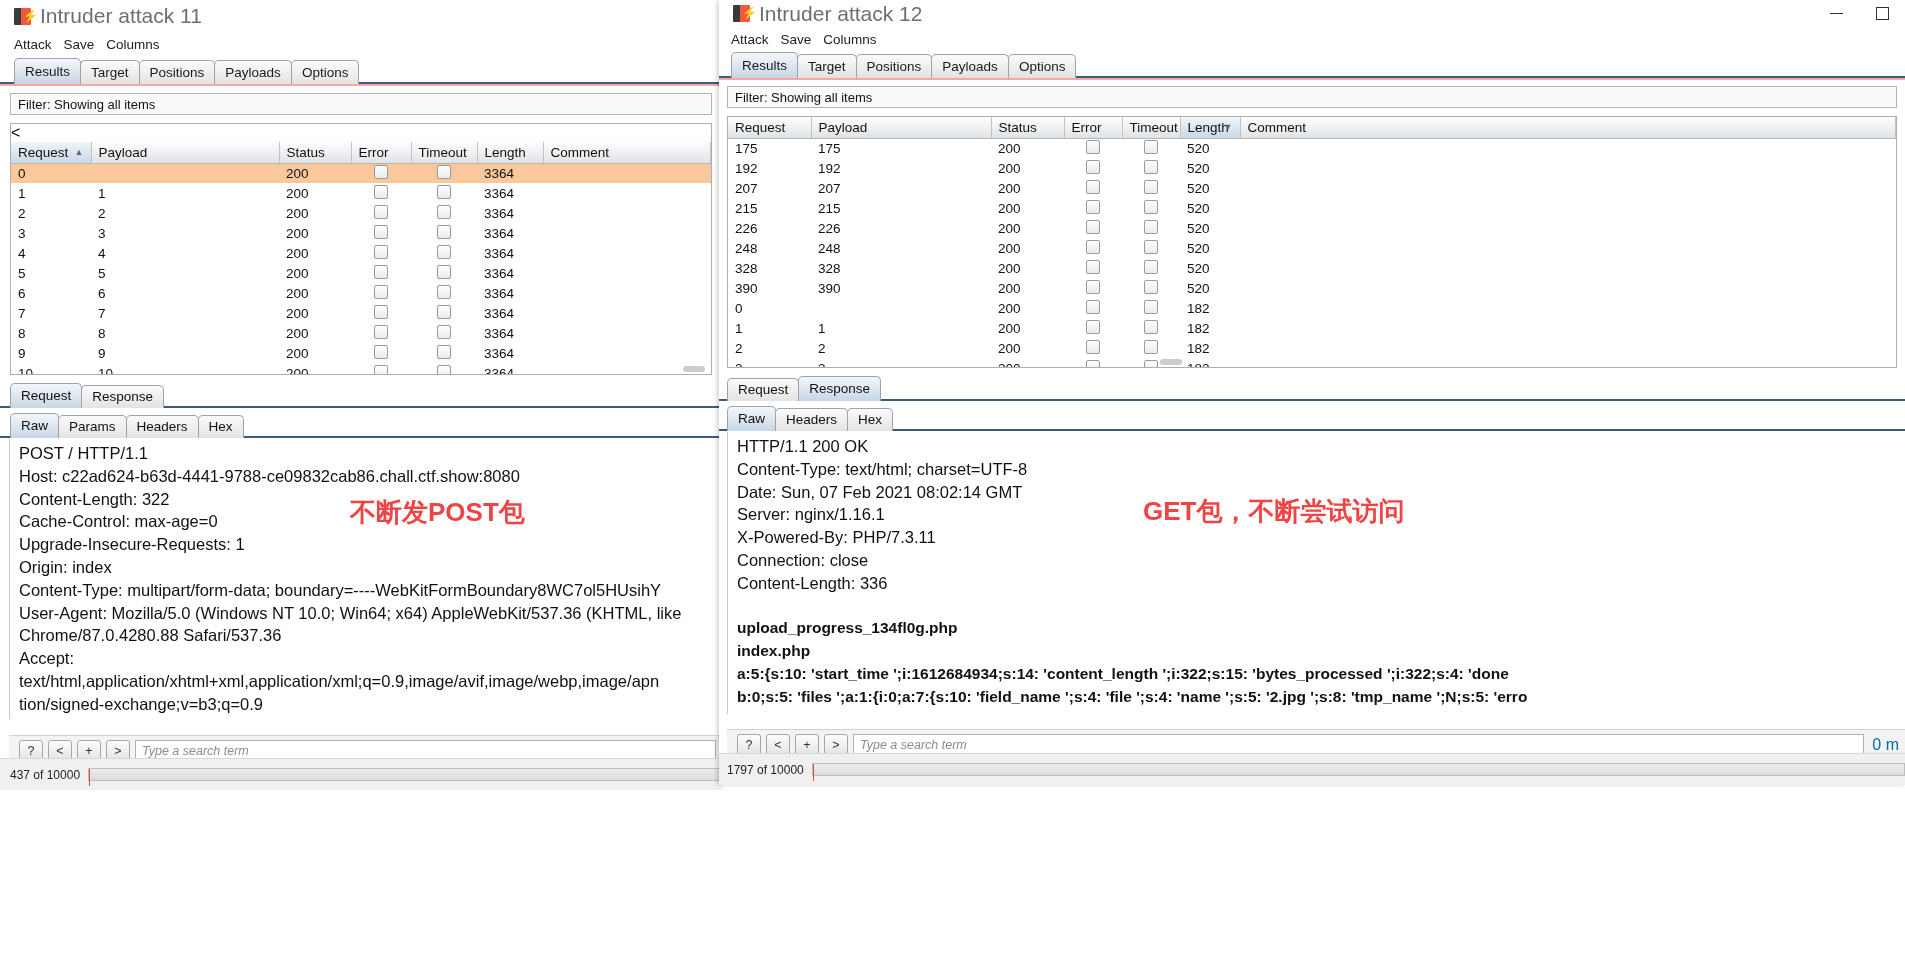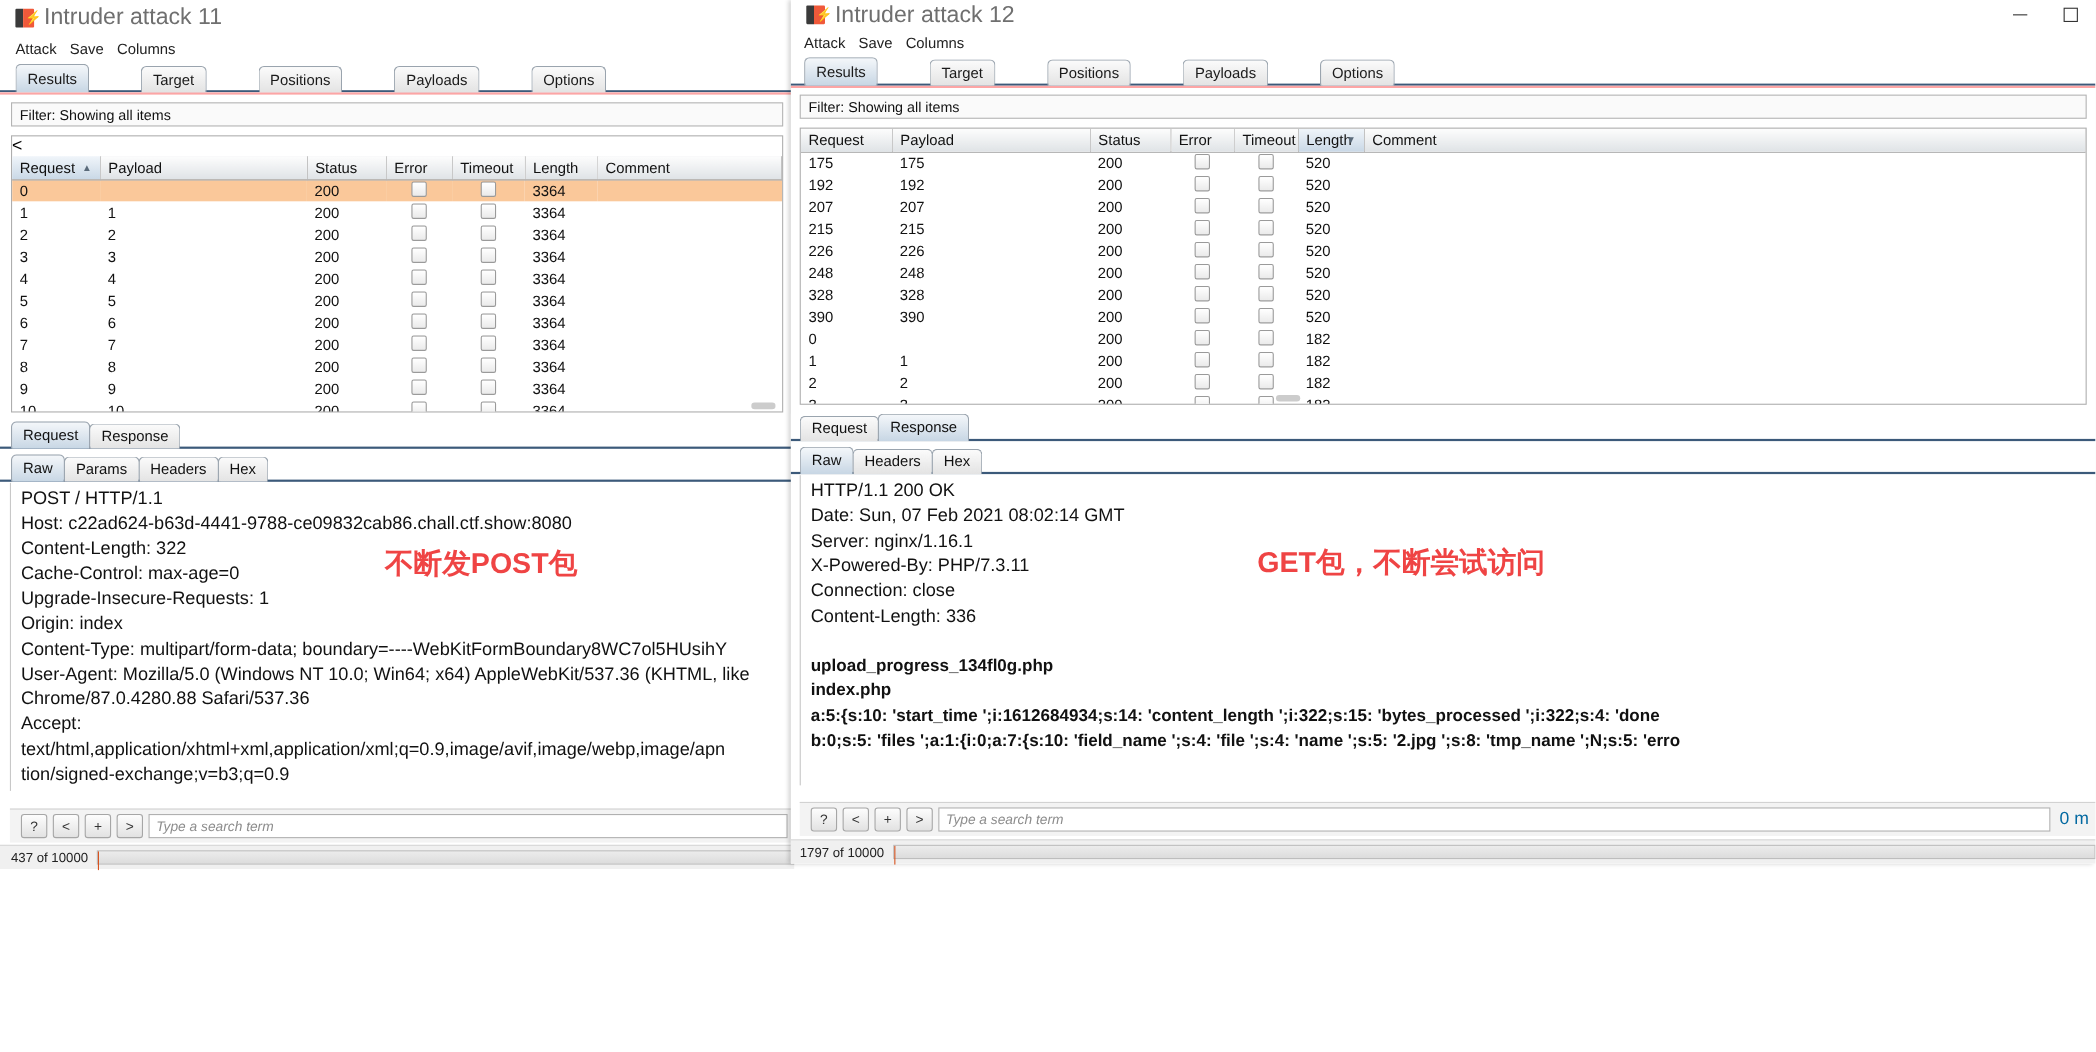--- a/index.html
+++ b/index.html
@@ -112,21 +112,20 @@
   }
 
   
   .tabstrip {
     height: 26px;
     display: flex;
     align-items: flex-end;
     padding-left: 14px;
     background: #ffffff;
     position: relative;
-    gap: 48px;
   }
   .tabstrip::after {
     content: "";
     position: absolute;
     left: 0; right: 0; bottom: 0;
     height: 2px;
     background: #3c5a7a;
   }
   .tab {
     height: 24px;
@@ -336,21 +335,21 @@
     color: #0369a1;
     margin-left: 8px;
     white-space: nowrap;
   }
 
   
   .statusbar {
     display: flex;
     align-items: center;
     padding-left: 10px;
-    height: 22px;
+    height: 32px;
     background: #f0f0f0;
     border-top: 1px solid #d8d8d8;
     box-sizing: border-box;
   }
   .statuslabel {
     font-size: 12px;
     color: #222;
     margin-right: 8px;
     white-space: nowrap;
   }
@@ -769,20 +768,21 @@
       </div>
 
       <div class="subtabs" style="margin-top:5px; padding-left:8px;">
         <div class="subtab active">Raw</div>
         <div class="subtab">Headers</div>
         <div class="subtab">Hex</div>
       </div>
 
       <div class="rawtext" style="height:282px; margin-left:8px; margin-top:1px;">
         <div class="ln">HTTP/1.1 200 OK</div>
+        <div class="ln">Content-Type: text/html; charset=UTF-8</div>
         <div class="ln">Date: Sun, 07 Feb 2021 08:02:14 GMT</div>
         <div class="ln">Server: nginx/1.16.1</div>
         <div class="ln">X-Powered-By: PHP/7.3.11</div>
         <div class="ln">Connection: close</div>
         <div class="ln">Content-Length: 336</div>
         <div class="ln">&nbsp;</div>
         <div class="ln bold">upload_progress_134fl0g.php</div>
         <div class="ln bold">index.php</div>
         <div class="ln bold">a:5:{s:10: 'start_time ';i:1612684934;s:14: 'content_length ';i:322;s:15: 'bytes_processed ';i:322;s:4: 'done</div>
         <div class="ln bold">b:0;s:5: 'files ';a:1:{i:0;a:7:{s:10: 'field_name ';s:4: 'file ';s:4: 'name ';s:5: '2.jpg ';s:8: 'tmp_name ';N;s:5: 'erro</div>

